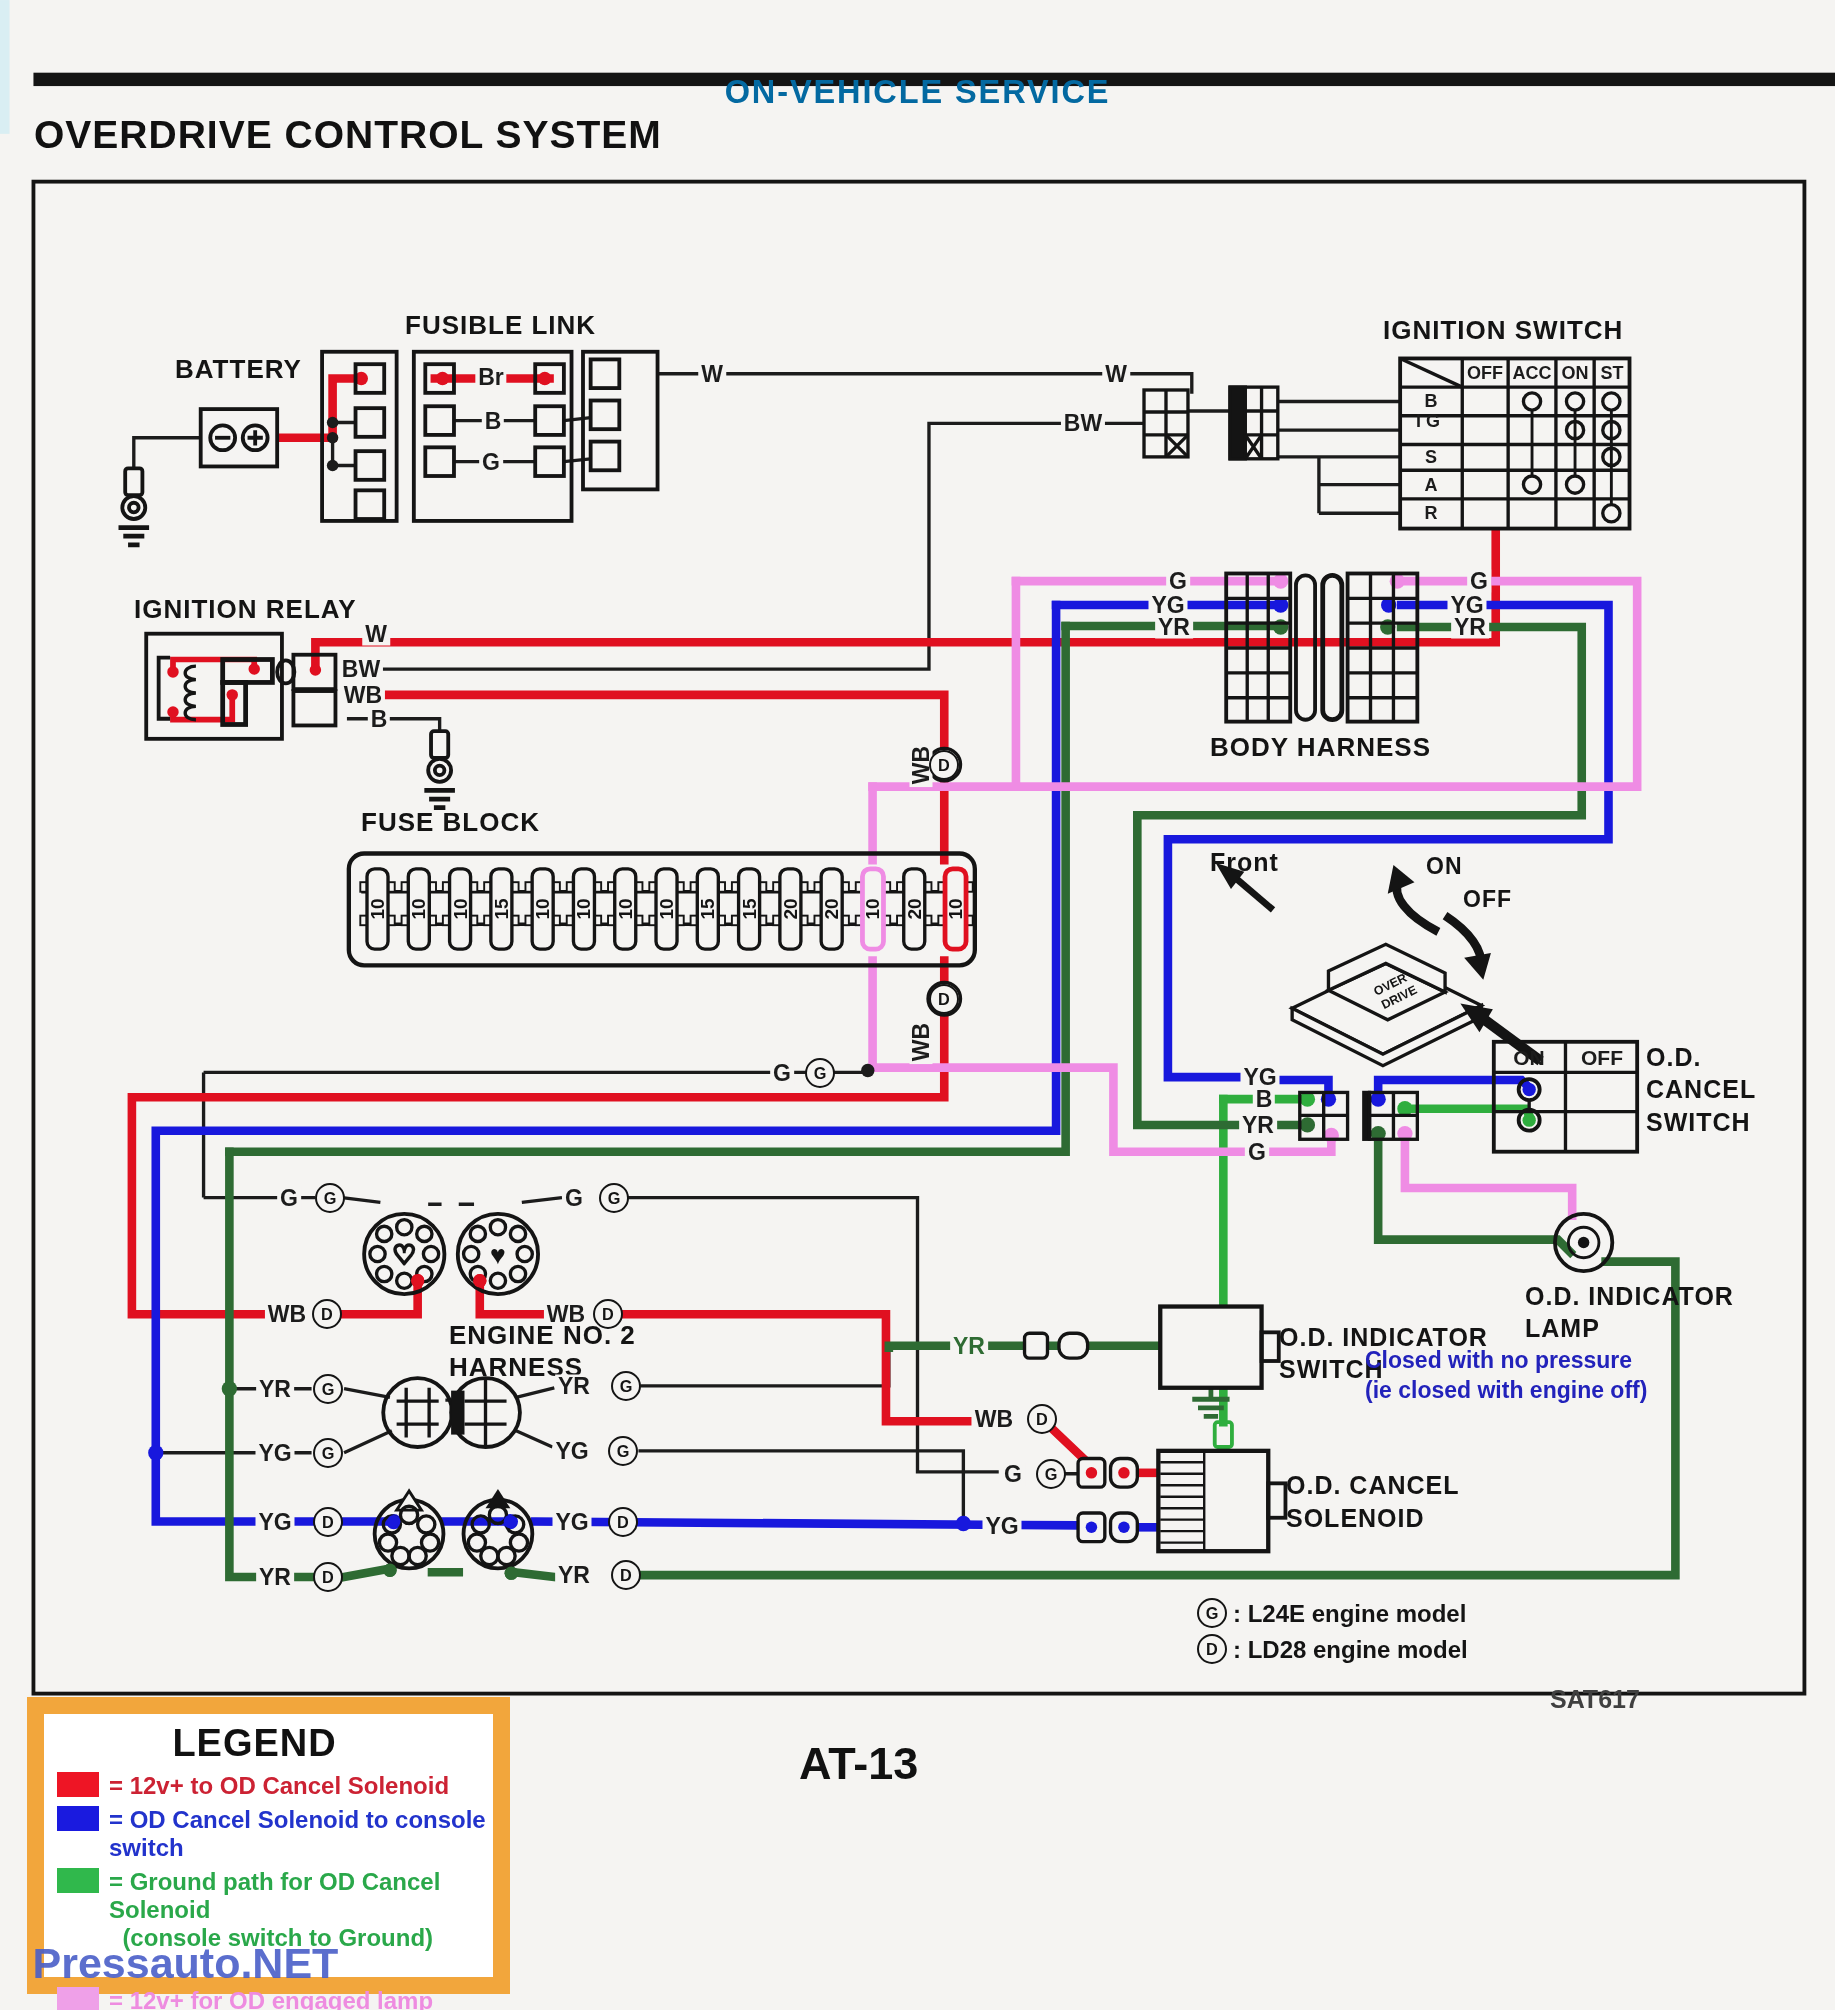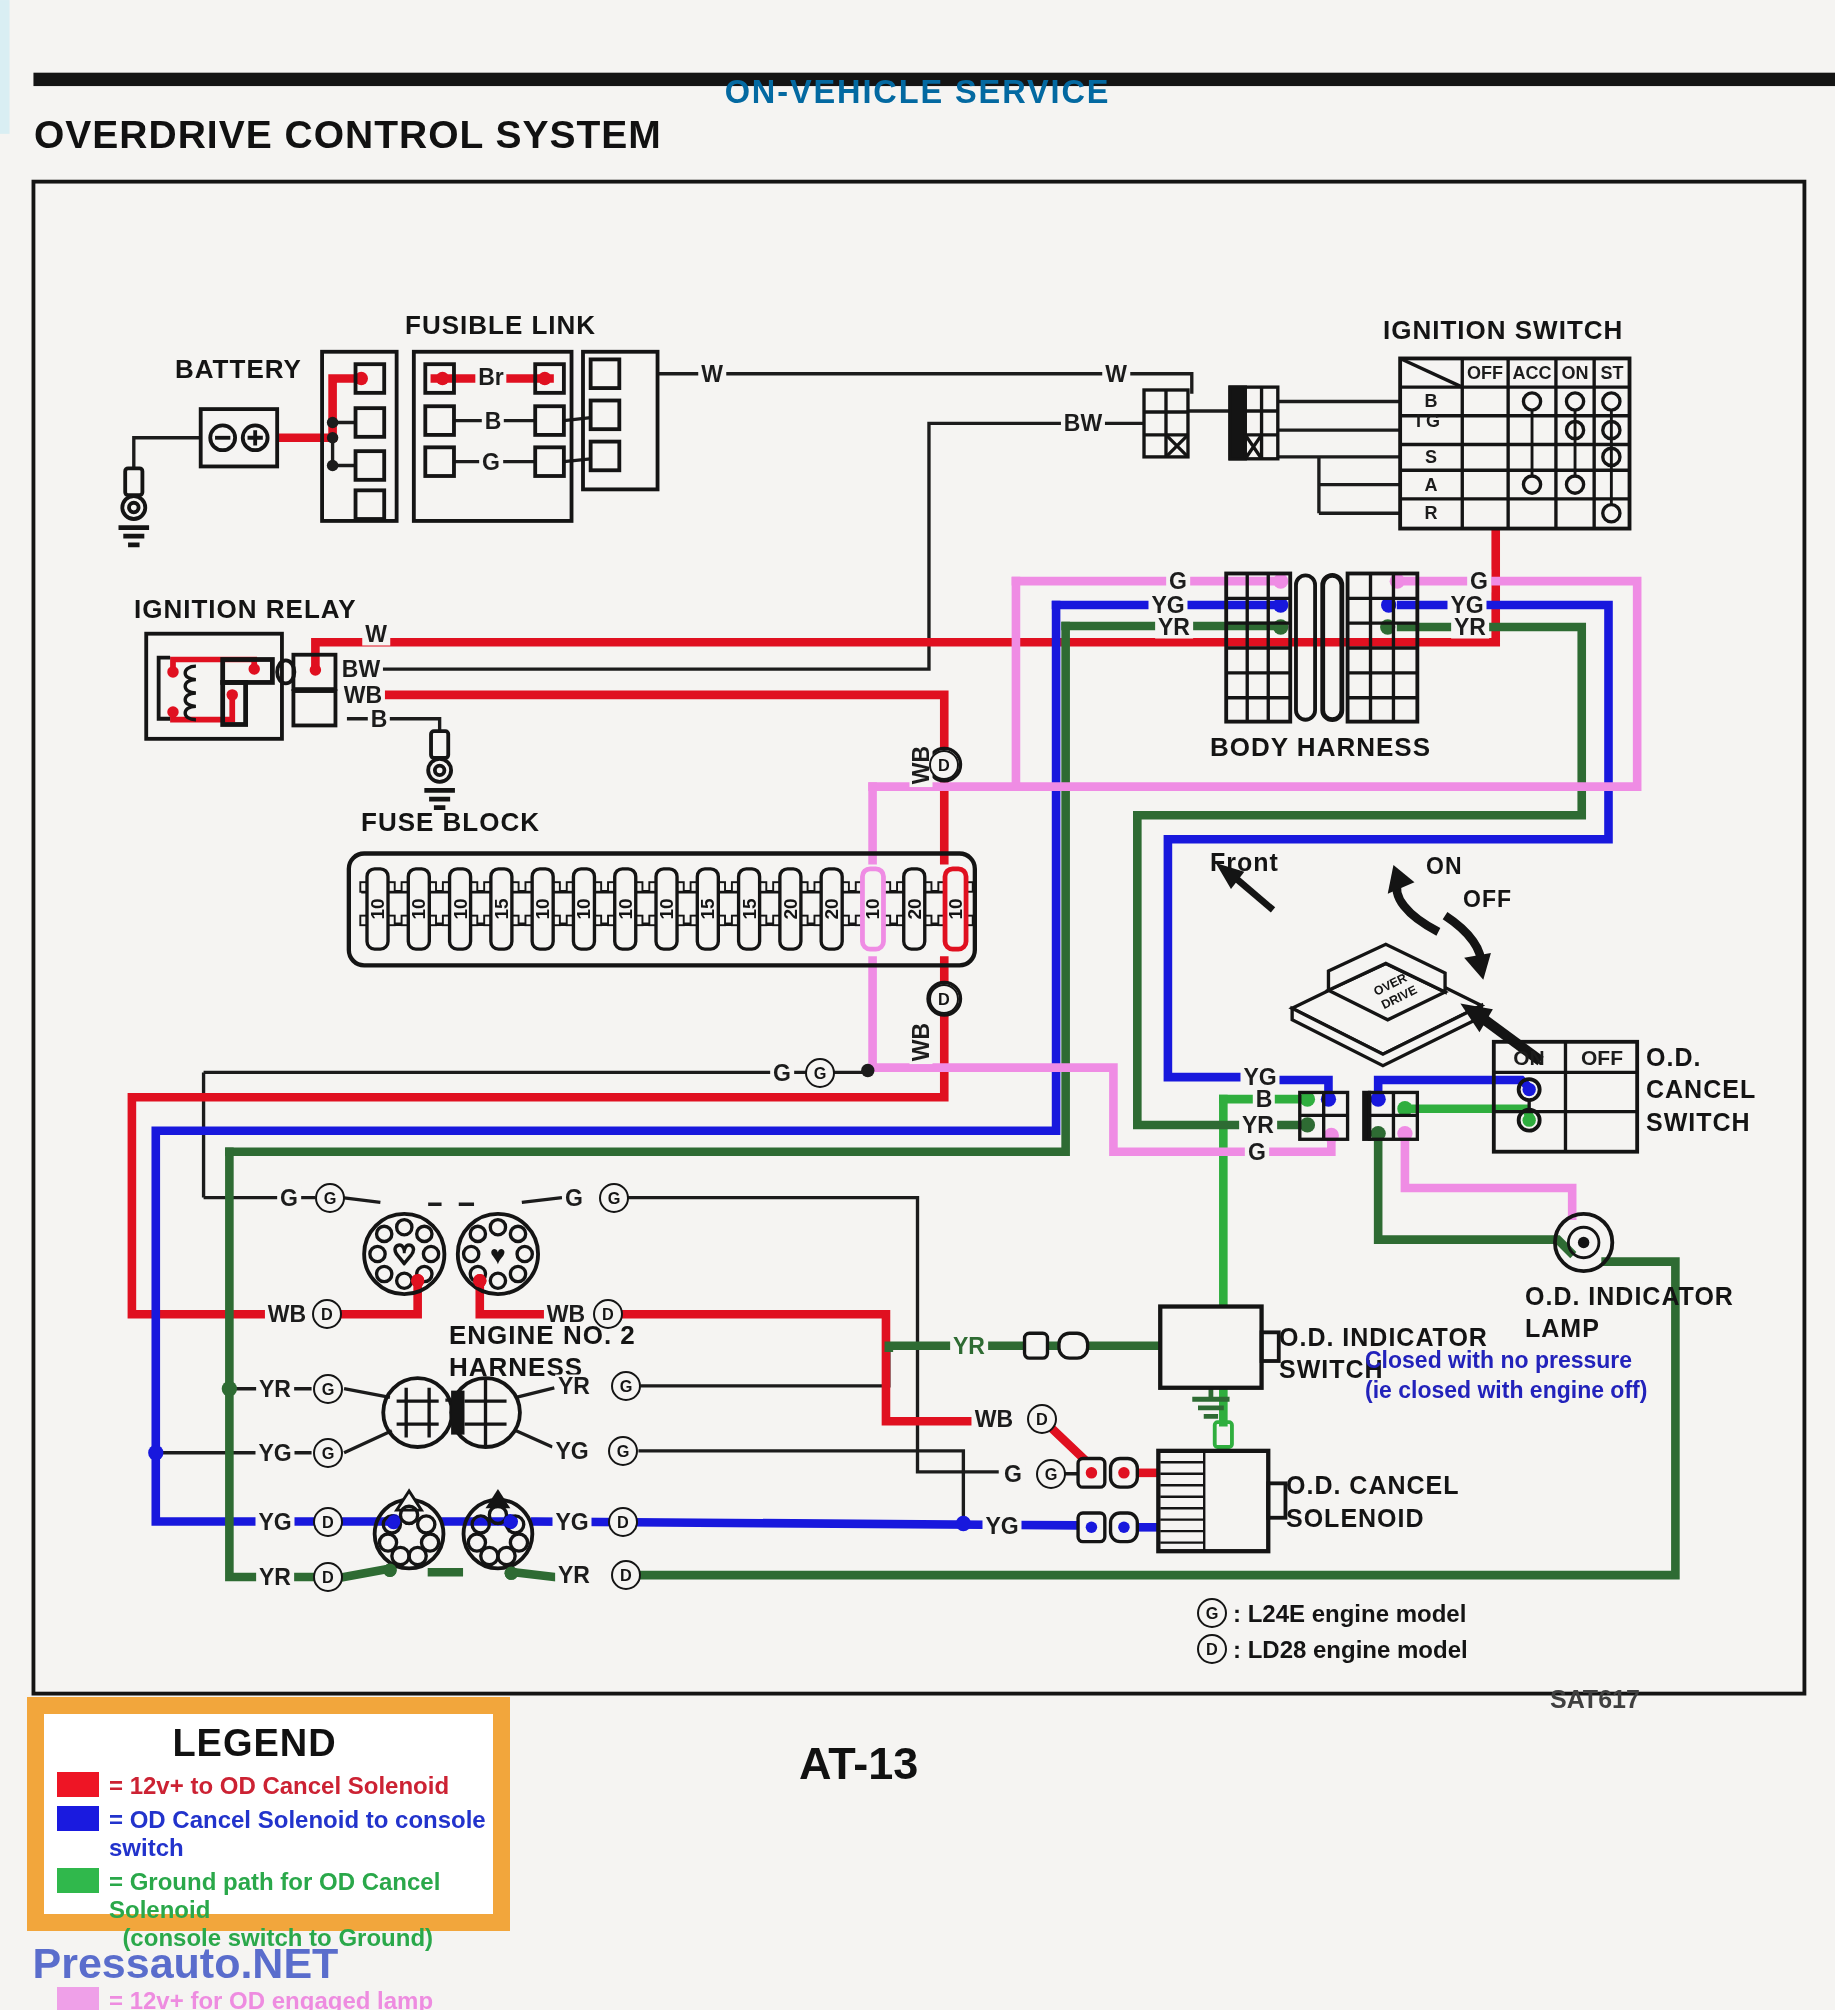--- a/index.html
+++ b/index.html
@@ -17,21 +17,21 @@
         border-radius:50%;background:#f5f4f2;font-weight:bold;font-size:16.3px;color:#141414;
         display:flex;align-items:center;justify-content:center;z-index:3;line-height:1;}
   #title{position:absolute;left:535px;top:26px;width:765px;text-align:center;font-size:32.5px;
          font-weight:bold;letter-spacing:1.9px;color:#0369a1;z-index:3;margin-top:48px;}
   #heading{position:absolute;left:34px;top:113px;font-size:39px;font-weight:bold;letter-spacing:1px;color:#111;z-index:3;text-align:center;}
   #topnote{position:absolute;left:961px;top:203px;font-size:24px;font-weight:bold;color:#151515;line-height:1.35;z-index:3;}
   #bluenote{position:absolute;left:1365px;top:1346px;font-size:23px;font-weight:bold;color:#2222bb;line-height:1.3;z-index:3;}
   #pageno{position:absolute;left:799px;top:1738px;font-size:45px;font-weight:bold;color:#111;z-index:3;}
   #figcode{position:absolute;left:1550px;top:1659px;font-size:25px;font-weight:bold;color:#404040;z-index:3;margin-top:26px;}
   #watermark{position:absolute;left:32.5px;top:1939px;font-size:43px;font-weight:bold;color:#4a5fc8;opacity:.9;z-index:6;}
-  #legend{position:absolute;left:27px;top:1697px;width:483px;height:234px;background:#fff;
+  #legend{position:absolute;left:27px;top:1697px;width:483px;height:297px;background:#fff;
           border:17px solid #f2a63c;box-sizing:border-box;z-index:5;padding:5.7px 0 0 13.4px;}
   #legend h2{margin:1.9px 0 7.6px 115px;font-size:38px;letter-spacing:1px;color:#111;}
   .lrow{display:flex;align-items:flex-start;margin-bottom:6.7px;}
   .lrow.gap{margin-top:36px;}
   .swatch{width:42px;height:25px;margin-right:9.6px;flex:0 0 auto;}
   .ltext{font-size:24px;font-weight:bold;line-height:1.15;}
   .keyline{position:absolute;font-size:24px;font-weight:bold;color:#141414;z-index:3;white-space:nowrap;}
 </style>
 </head>
 <body>

